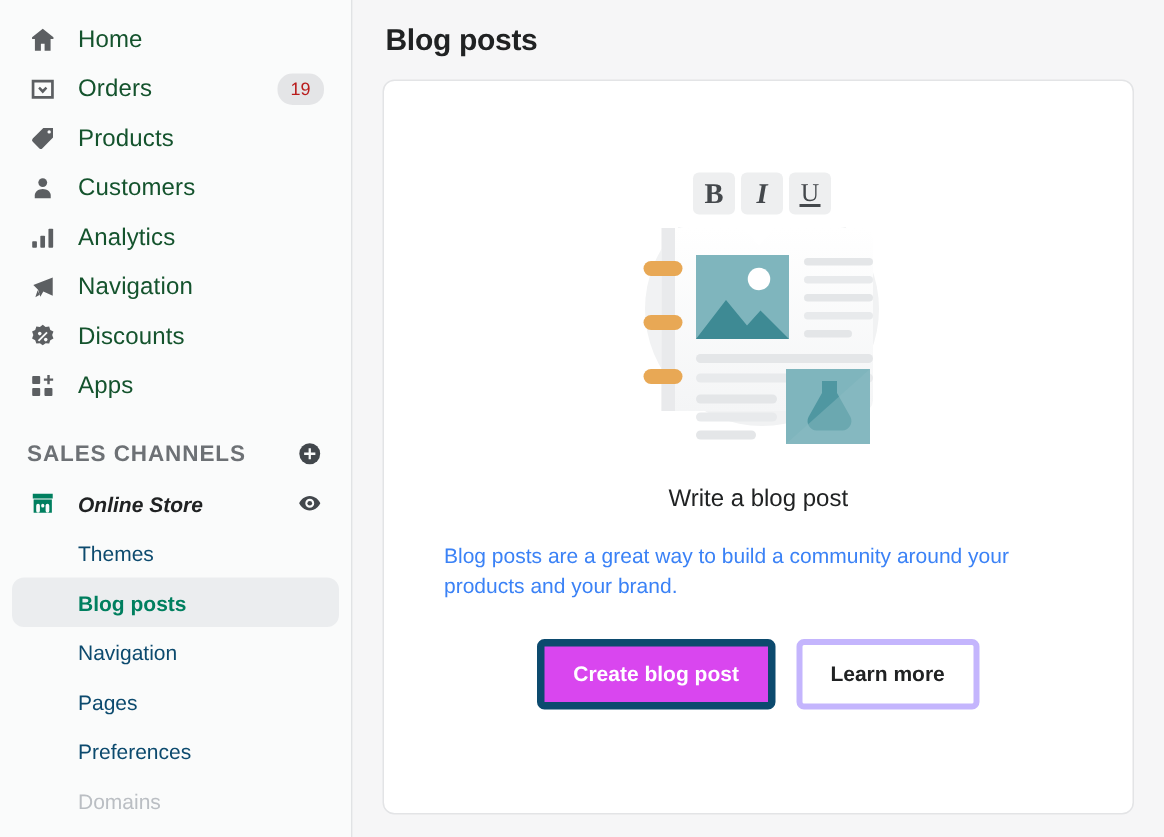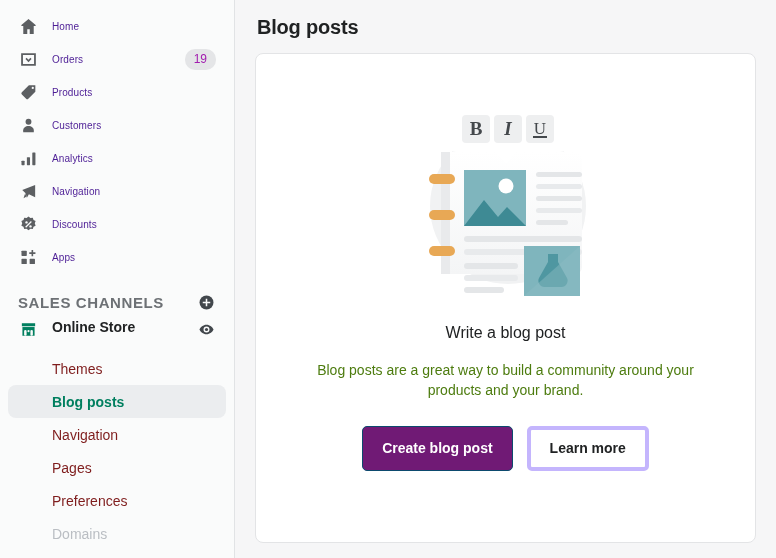--- a/index.html
+++ b/index.html
@@ -50,31 +50,31 @@
     height: 20px;
     flex: 0 0 20px;
     display: flex;
     align-items: center;
     justify-content: center;
     margin-right: 14px;
   }
   .nav-icon svg { display: block; }
 
   .nav-label {
-    font-size: 10px;
-    color: #4c1d95;
+    font-size: 16px;
+    color: #14532d;
     letter-spacing: 0.1px;
     line-height: 1;
     white-space: nowrap;
   }
 
   .nav-badge {
     margin-left: auto;
     background: #e4e5e7;
-    color: #a21caf;
+    color: #b91c1c;
     font-size: 12px;
     border-radius: 10px;
     padding: 3px 9px;
     line-height: 1.2;
     font-weight: 400;
   }
 
   
   .section-head {
     display: flex;
@@ -96,26 +96,27 @@
     width: 20px;
     height: 20px;
     display: flex;
     align-items: center;
     justify-content: center;
     cursor: pointer;
   }
 
   .channel-item {
     display: flex;
-    align-items: flex-start;
+    align-items: center;
     height: 33px;
     margin: 2px 8px 0 8px;
     padding: 0 10px;
     border-radius: 8px;
     cursor: pointer;
+    font-style: italic;
   }
   .channel-label {
     font-size: 14px;
     font-weight: 600;
     color: #202223;
     white-space: nowrap;
   }
   .channel-eye {
     margin-left: auto;
     width: 20px;
@@ -130,21 +131,21 @@
     display: flex;
     align-items: center;
     height: 33px;
     margin: 0 8px;
     padding-left: 44px;
     border-radius: 8px;
     cursor: pointer;
   }
   .sub-label {
     font-size: 14px;
-    color: #7f1d1d;
+    color: #0c4a6e;
     white-space: nowrap;
   }
   .sub-item.selected {
     background: #ebedef;
   }
   .sub-item.selected .sub-label {
     color: #007f5f;
     font-weight: 600;
   }
   .sub-item.disabled .sub-label {
@@ -190,23 +191,22 @@
   .empty-title {
     font-size: 16px;
     font-weight: 400;
     color: #202223;
     margin-top: 20px;
     text-align: right;
   }
 
   .empty-body {
     font-size: 14px;
-    color: #4d7c0f;
+    color: #3b82f6;
     line-height: 20px;
-    text-align: center;
     margin-top: 18px;
     max-width: 430px;
   }
 
   .btn-row {
     display: flex;
     gap: 14px;
     margin-top: 26px;
   }
 
@@ -214,23 +214,23 @@
     font-family: "Liberation Sans", sans-serif;
     font-size: 14px;
     font-weight: 600;
     border-radius: 5px;
     padding: 10px 19px;
     cursor: pointer;
     line-height: 1.2;
     white-space: nowrap;
   }
   .btn-primary {
-    background: #701a75;
+    background: #d946ef;
     color: #ffffff;
-    border: 1px solid #0c4a6e;
+    border: 5px solid #0c4a6e;
   }
   .btn-secondary {
     background: #ffffff;
     color: #202223;
     border: 4px solid #c4b5fd;
   }
 </style>
 </head>
 <body>
 

